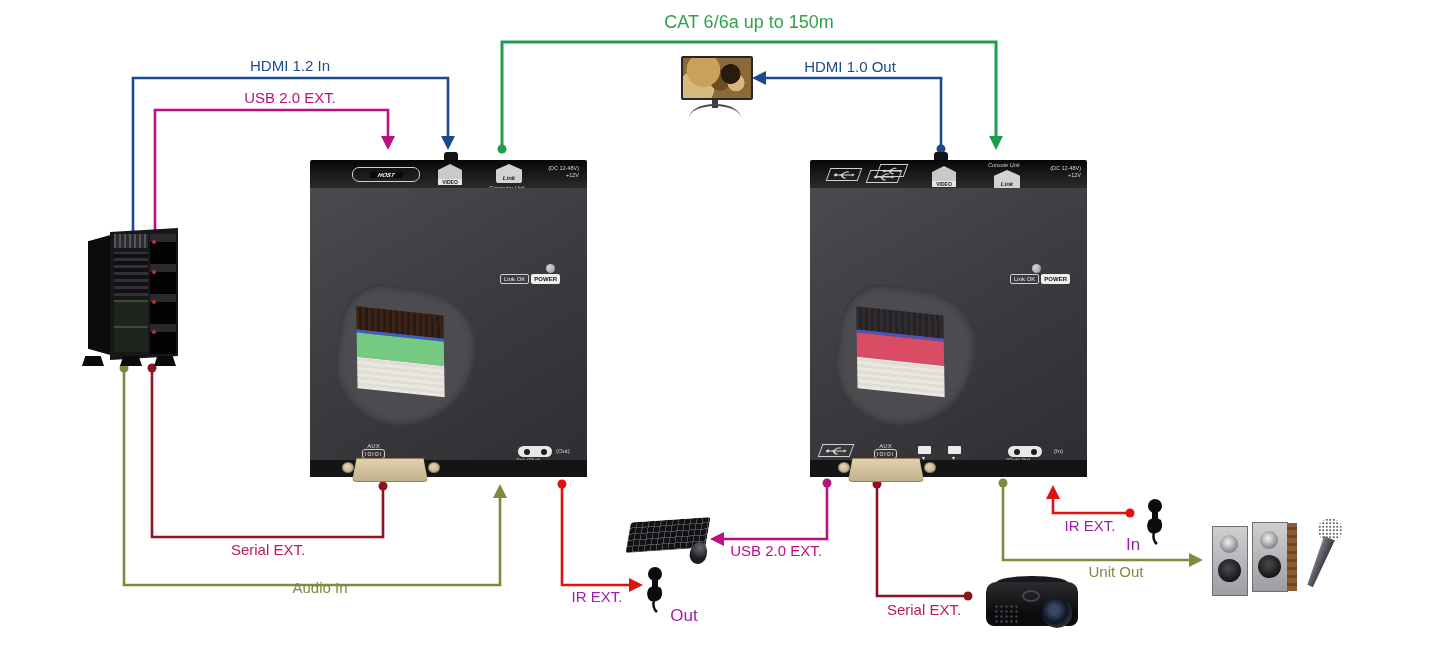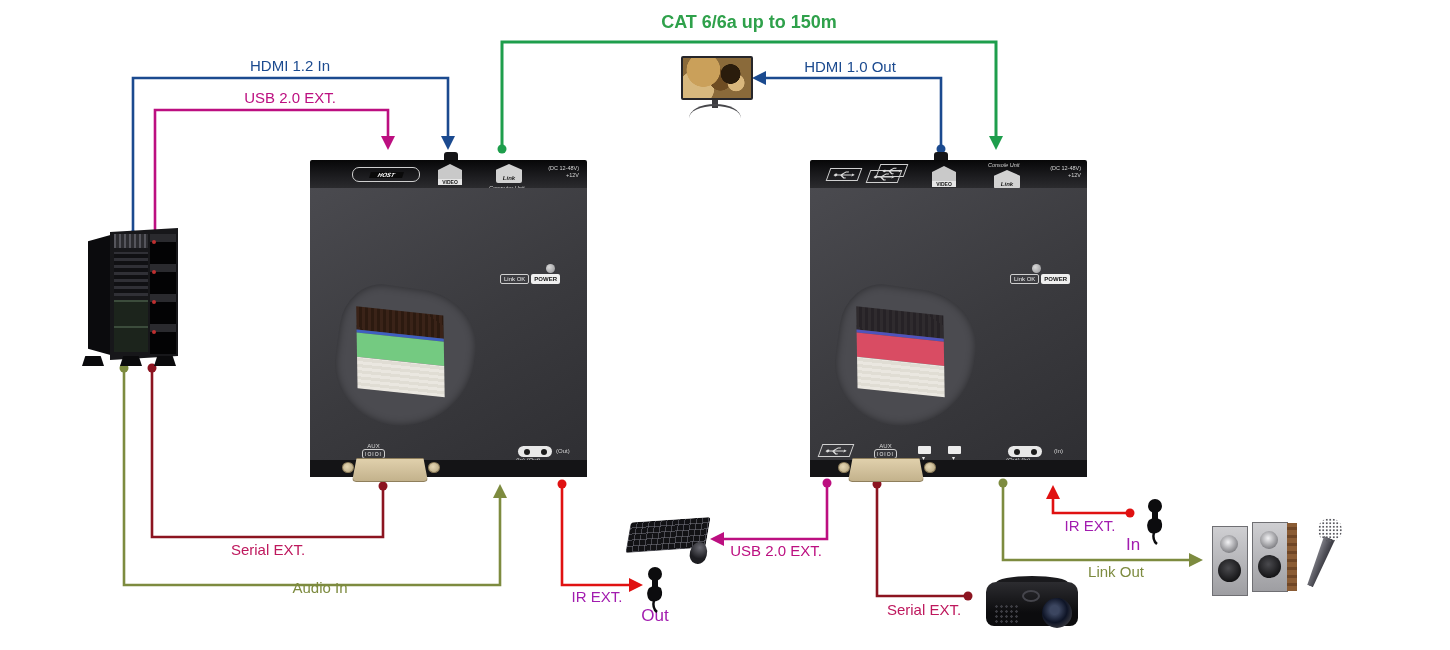--- a/index.html
+++ b/index.html
@@ -2,21 +2,21 @@
 <html><head>
 <meta charset="utf-8">
 <style>
   html,body{margin:0;padding:0;background:#fff;}
   .stage{position:relative;width:1450px;height:650px;background:#fff;overflow:hidden;
          font-family:"Liberation Sans",sans-serif;}
   .wires{position:absolute;left:0;top:0;width:1450px;height:650px;}
   .lbl{position:absolute;transform:translateX(-50%);font-size:15px;white-space:nowrap;}
   .c-hdmi{color:#1b4a8f}.c-usb{color:#bc0f80}.c-cat{color:#2fa14b}
   .c-serial{color:#be185d}.c-audio{color:#7d8b3f}.c-ir{color:#a21caf}
-  .cat-title{font-size:18px;font-weight:bold;}
+  .cat-title{font-size:18px;font-weight:normal;}
   .dir-lbl{font-size:17px;}
 
   
   .device{position:absolute;width:277px;height:317px;}
   .d-top{position:absolute;left:0;top:0;width:277px;height:28px;
          background:linear-gradient(#070708,#1d1d20 60%,#2b2b2e);border-radius:2px 2px 0 0;}
   .d-face{position:absolute;left:0;top:28px;width:277px;height:272px;
           background:linear-gradient(150deg,#4a4a4f,#3a3a3e 55%,#2f2f33);}
   .d-bottom{position:absolute;left:0;top:300px;width:277px;height:17px;background:#141416;}
   .knob{position:absolute;top:-8px;width:14px;height:10px;background:#151517;border-radius:3px 3px 0 0;}
@@ -205,24 +205,24 @@
     <polygon points="1046,499 1060,499 1053,485" fill="#e01111"></polygon>
   </svg>
 
   <div class="lbl c-hdmi" style="left:290px;top:57px">HDMI 1.2 In</div>
   <div class="lbl c-usb" style="left:290px;top:89px">USB 2.0 EXT.</div>
   <div class="lbl c-cat cat-title" style="left:749px;top:12px">CAT 6/6a up to 150m</div>
   <div class="lbl c-hdmi" style="left:850px;top:58px">HDMI 1.0 Out</div>
   <div class="lbl c-serial" style="left:268px;top:541px">Serial EXT.</div>
   <div class="lbl c-audio" style="left:320px;top:579px">Audio In</div>
   <div class="lbl c-ir" style="left:597px;top:588px">IR EXT.</div>
-  <div class="lbl c-ir dir-lbl" style="left:655px;top:606px">Out</div>
+  <div class="lbl c-ir dir-lbl" style="left:684px;top:606px">Out</div>
   <div class="lbl c-usb" style="left:776px;top:542px">USB 2.0 EXT.</div>
   <div class="lbl c-serial" style="left:924px;top:601px">Serial EXT.</div>
-  <div class="lbl c-audio" style="left:1116px;top:563px">Link Out</div>
+  <div class="lbl c-audio" style="left:1116px;top:563px">Unit Out</div>
   <div class="lbl c-ir" style="left:1090px;top:517px">IR EXT.</div>
   <div class="lbl c-ir dir-lbl" style="left:1133px;top:535px">In</div>
 
   <div class="device" style="left:310px;top:160px">
     <div class="knob" style="left:434px;left:134px"></div>
     <div class="d-top">
       <div class="host-box" style="left:42px;top:7px">
         <span class="host-in">HOST</span>
       </div>
       <div class="shield" style="left:128px;top:4px">

